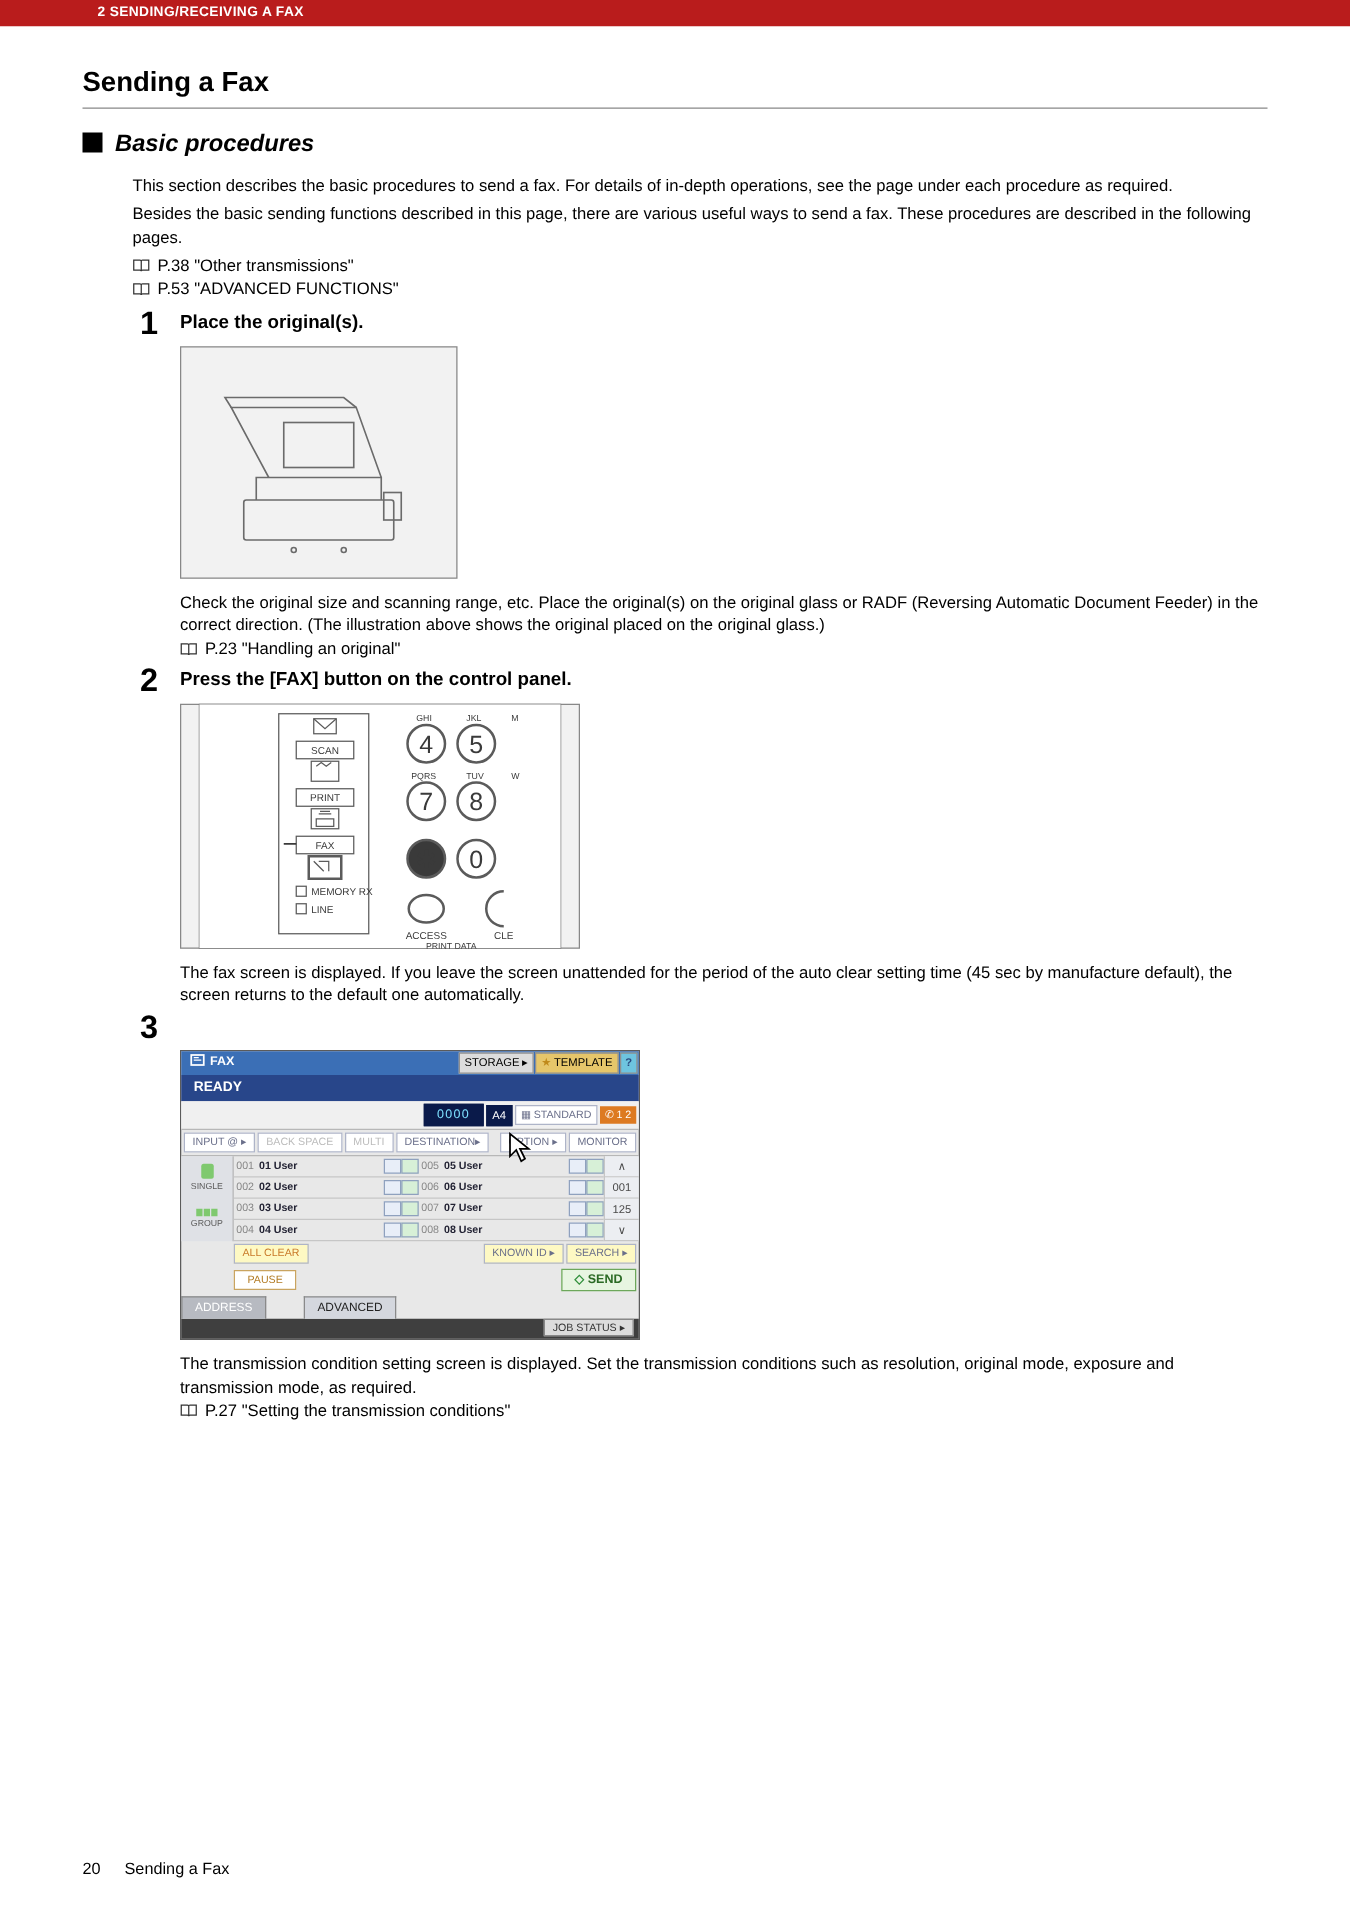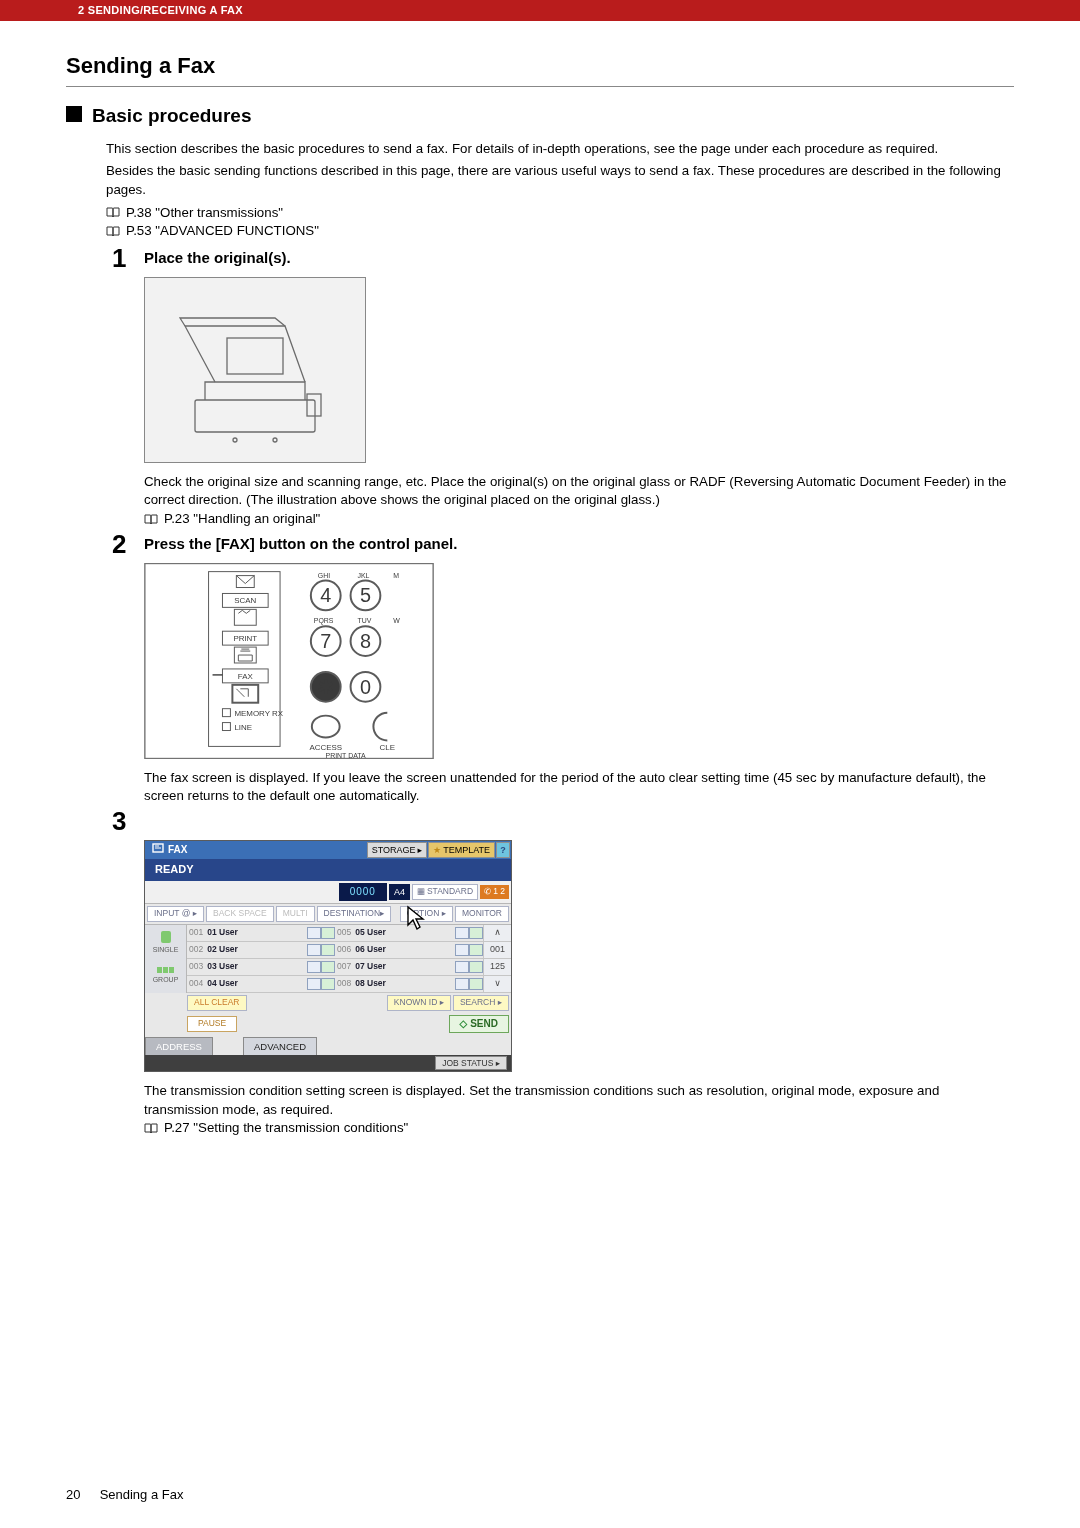--- a/index.html
+++ b/index.html
@@ -25,38 +25,38 @@
   h1 {
     font-size: 22px;
     font-weight: bold;
     margin: 30px 0 4px 0;
   }
   .rule { border-bottom: 1px solid #888; margin-bottom: 16px; }
   h2 {
     font-size: 19px;
     font-weight: bold;
   }
-  .sub-block { display: flex; align-items: flex-start; gap: 10px; }
+  .sub-block { display: flex; align-items: flex-start; gap: 10px; font-style: italic; }
   .square { width: 16px; height: 16px; background:#000; display:inline-block; margin-top:3px; flex:0 0 auto; }
   .intro { margin: 10px 0 4px 40px; max-width: 940px; }
   .ref-row { margin-left: 40px; display:flex; align-items:center; gap:6px; }
   .book-icon svg { display:block; }
   .step-row { display:flex; align-items:flex-start; margin-left: 46px; margin-top: 6px; }
   .step-num { font-size: 26px; font-weight:bold; width:32px; flex:0 0 auto; line-height:1.0; margin-top:-2px; }
   .step-title { font-size:15px; font-weight:bold; }
   .step-body { margin-left:78px; max-width:940px; }
   .img-placeholder {
     border:1px solid #888;
     background: #f2f2f2;
     margin: 6px 0 10px 0;
     display:flex; align-items:center; justify-content:center;
     color:#888; font-size:11px;
   }
   .img1 { width: 222px; height: 186px; }
-  .img2 { width: 290px; height: 196px; justify-content: center; }
+  .img2 { width: 320px; height: 196px; justify-content: center; }
 
   
   .fax-screen {
     width: 368px;
     margin: 6px 0 10px 0;
     border:1px solid #5b5b5b;
     background:#e8e8e8;
     font-size:10px;
   }
   .fax-top {

